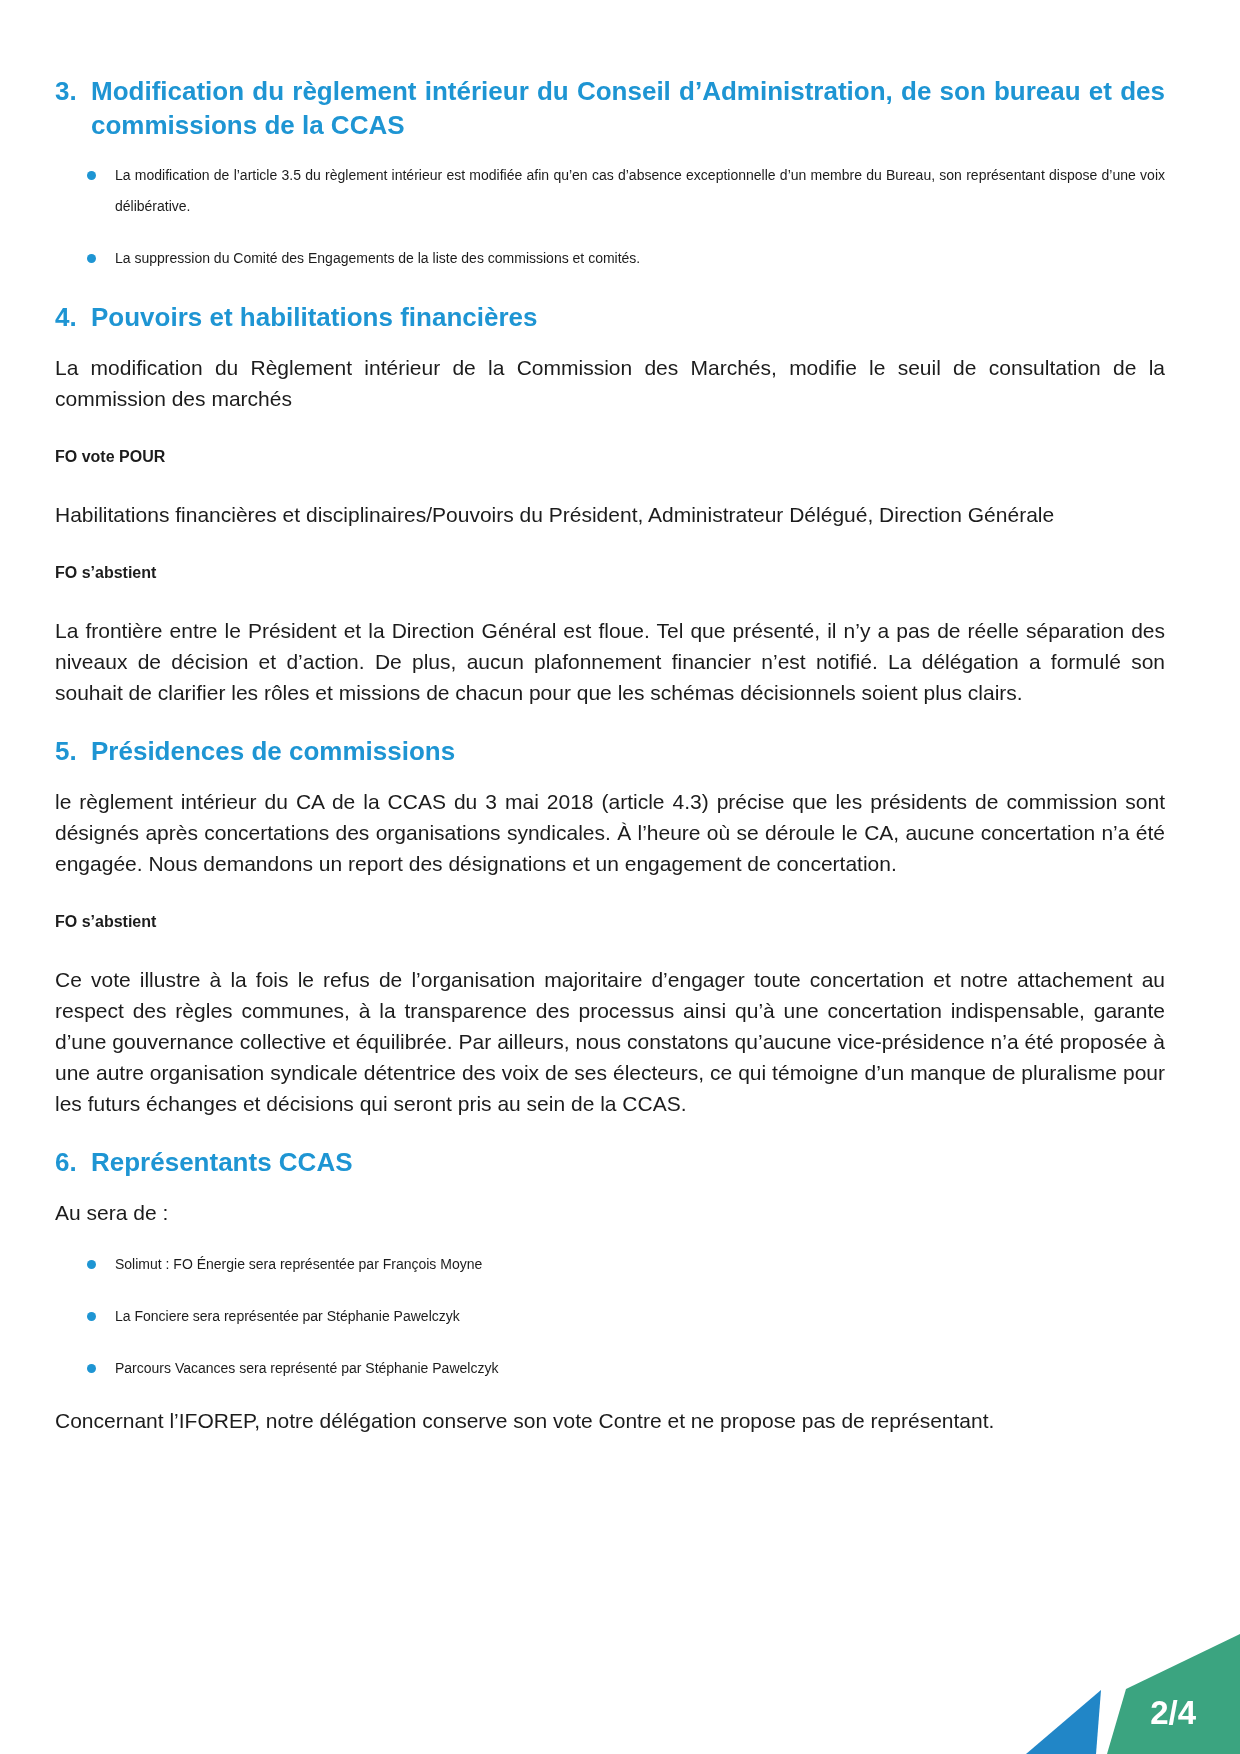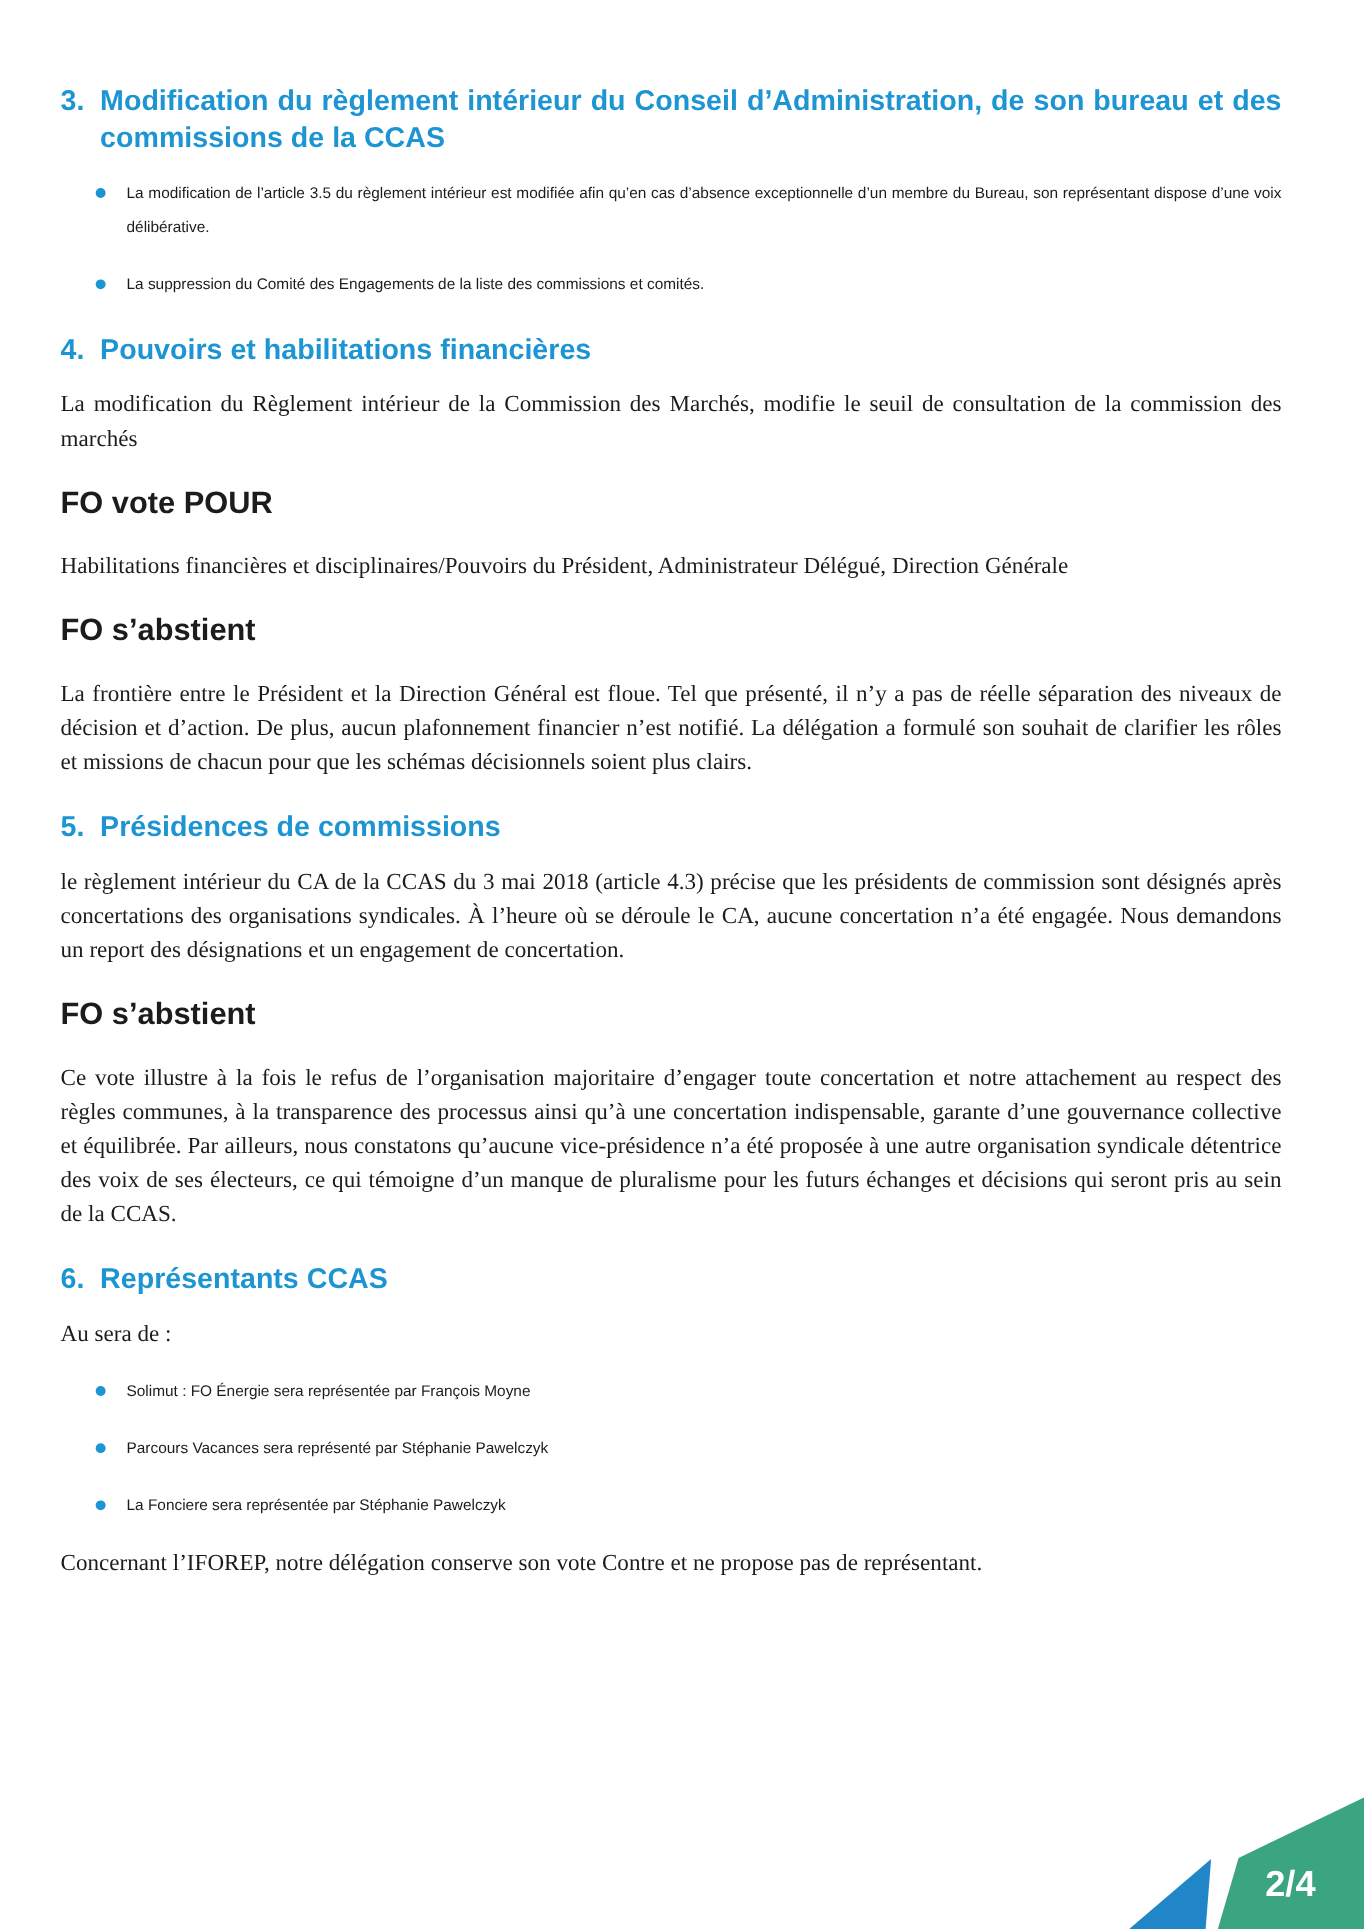--- a/index.html
+++ b/index.html
@@ -36,24 +36,23 @@
     margin:26px 0 18px 0;
   }
   .heading:first-child{margin-top:0;}
   .hnum{flex:0 0 36px;}
   .htext{flex:1;text-align:justify;}
   .para{
     font-size:21px;
     line-height:31px;
     text-align:justify;
     margin:0 0 21px 0;
-    font-family:Liberation Serif, serif;
   }
   .label{
-    font-size:28px;
+    font-size:16px;
     line-height:31px;
     font-weight:bold;
     margin:27px 0 27px 0;
   }
   .bullet-item{
     position:relative;
     padding-left:60px;
     margin:0 0 21px 0;
   }
   .bullet-item .btext{
@@ -140,25 +139,25 @@
     </h2>
 
     <p class="para">Au sera de :</p>
 
     <div class="bullet-item">
       <span class="dot"></span>
       <p class="btext">Solimut : FO Énergie sera représentée par François Moyne</p>
     </div>
     <div class="bullet-item">
       <span class="dot"></span>
-      <p class="btext">Parcours Vacances sera représenté par Stéphanie Pawelczyk</p>
+      <p class="btext">La Fonciere sera représentée par Stéphanie Pawelczyk</p>
     </div>
     <div class="bullet-item">
       <span class="dot"></span>
-      <p class="btext">La Fonciere sera représentée par Stéphanie Pawelczyk</p>
+      <p class="btext">Parcours Vacances sera représenté par Stéphanie Pawelczyk</p>
     </div>
 
     <p class="para">Concernant l’IFOREP, notre délégation conserve son vote Contre et ne propose pas de représentant.</p>
 
   </main>
 
 
   <svg class="corner-svg" viewBox="0 0 240 132" xmlns="http://www.w3.org/2000/svg" aria-hidden="true">
     <polygon points="101,68 96,132 26,132" fill="var(--corner-blue)"></polygon>
     <polygon points="240,12 126,67 107,132 240,132" fill="var(--corner-green)"></polygon>

